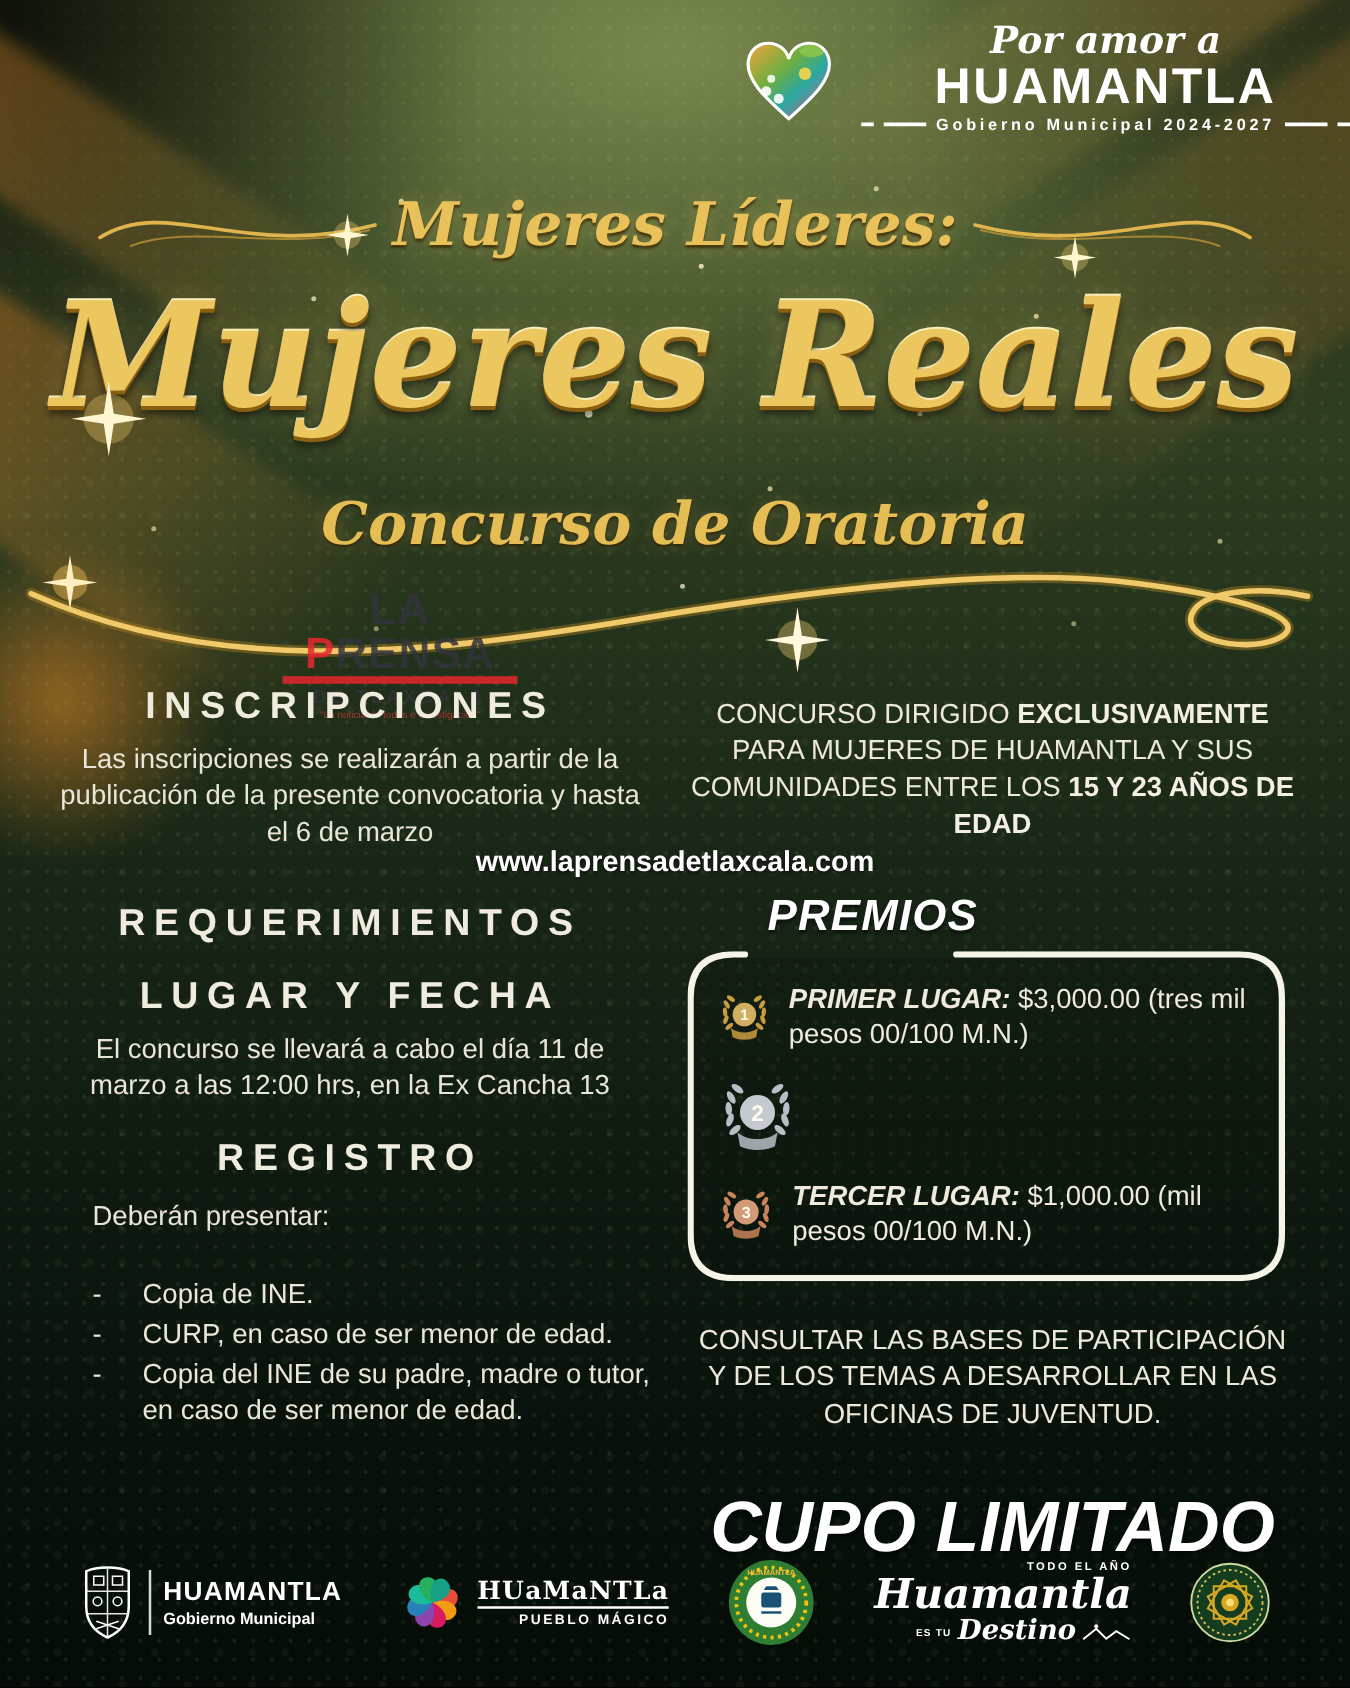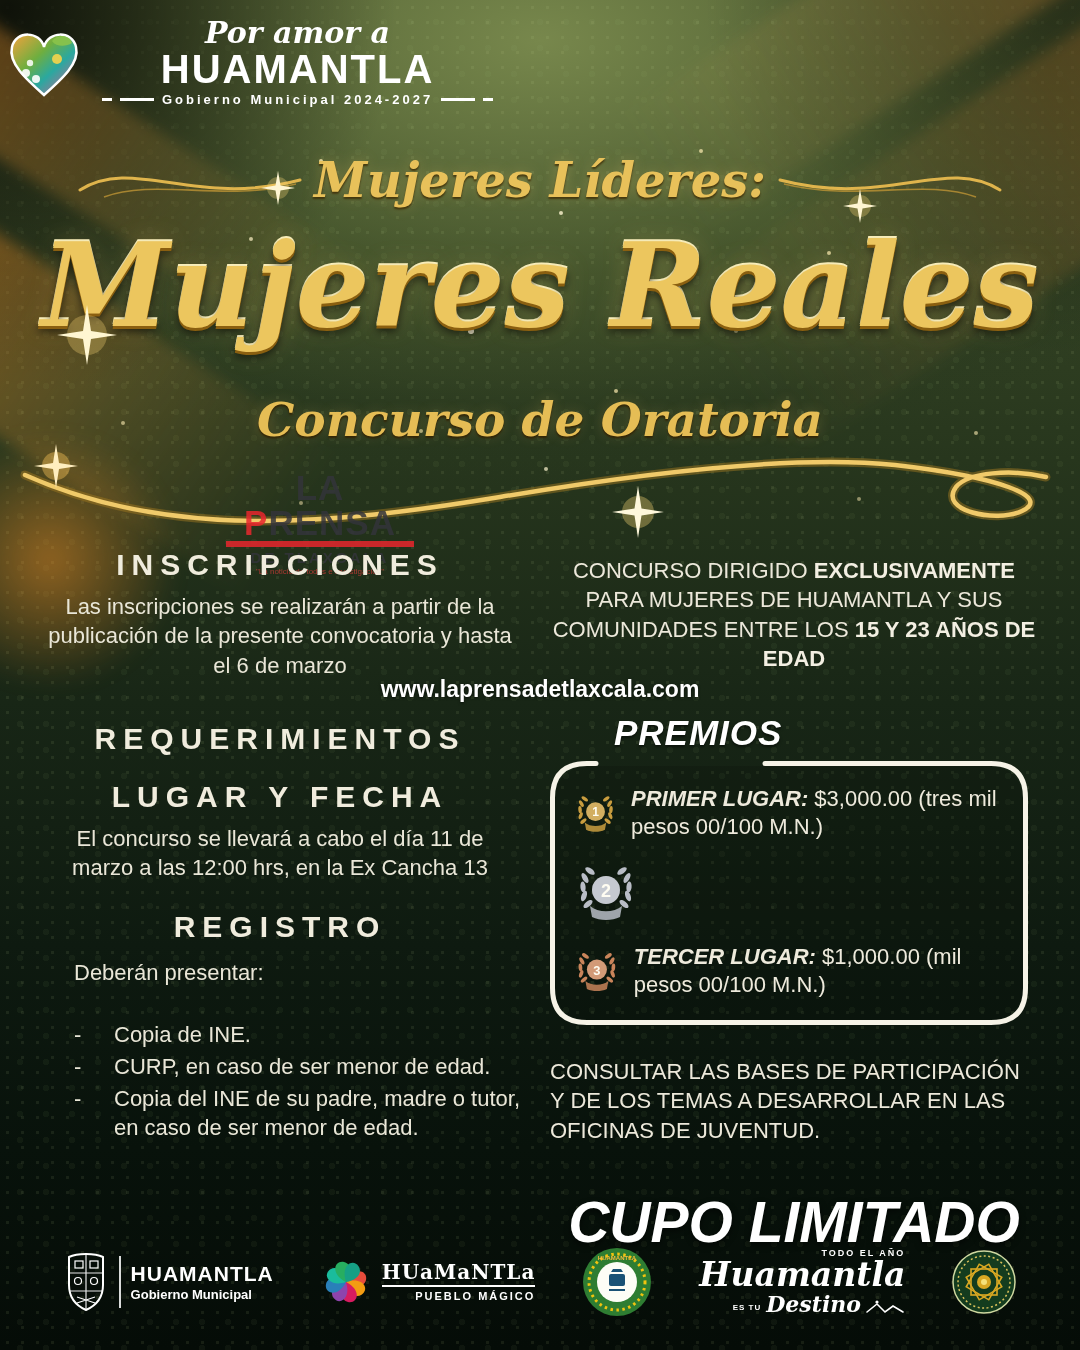--- a/index.html
+++ b/index.html
@@ -36,21 +36,21 @@
       905px 318px 0 1px rgba(255,238,180,.7), 640px 262px 0 1px rgba(255,246,200,.8),
       420px 430px 0 1px rgba(255,238,180,.6), 760px 422px 0 1px rgba(255,238,180,.6),
       975px 432px 0 1px rgba(255,238,180,.6), 122px 422px 0 1px rgba(255,238,180,.6),
       545px 468px 0 1px rgba(255,246,210,.7), 300px 502px 0 1px rgba(255,238,180,.5),
       858px 498px 0 1px rgba(255,238,180,.5), 470px 330px 0 2px rgba(255,248,220,.9),
       615px 390px 0 1px rgba(255,238,180,.7), 735px 330px 0 1px rgba(255,238,180,.6);
   }
   .star{position:absolute;pointer-events:none;}
 
   
-  .header{position:absolute;left:0;top:18px;width:1080px;display:flex;justify-content:flex-start;align-items:center;gap:14px;}
+  .header{position:absolute;left:0;top:18px;width:1080px;display:flex;justify-content:flex-end;align-items:center;gap:14px;}
   .header-text{text-align:center;}
   .por-amor{font-family:"DejaVu Serif",serif;font-style:italic;font-weight:bold;font-size:30px;color:#fff;line-height:1;}
   .city{font-size:40px;font-weight:800;letter-spacing:2px;color:#fff;line-height:1.05;}
   .term-row{display:flex;align-items:center;justify-content:center;gap:8px;margin-top:2px;}
   .term-dash{display:inline-block;width:34px;height:3px;background:#fff;}
   .term-dash.sm{width:10px;}
   .term{font-size:13px;font-weight:800;letter-spacing:3px;color:#fff;}
 
   
   .kicker-row{position:absolute;left:0;top:150px;width:1080px;display:flex;align-items:center;justify-content:center;gap:10px;}
@@ -92,21 +92,21 @@
   .eligibility{margin:0;text-align:center;font-size:22px;line-height:1.33;color:#ece8da;}
   .eligibility b{font-weight:800;color:#f3efe2;}
   .premios-label{margin:40px 0 8px 64px;font-size:35px;font-style:italic;font-weight:800;color:#fff;letter-spacing:1px;
     text-shadow:0 2px 3px rgba(0,0,0,.5);width:fit-content;}
   .prize-box{position:relative;width:478px;height:264px;}
   .prize-border{position:absolute;left:0;top:0;}
   .prize-rows{position:absolute;inset:0;display:flex;flex-direction:column;justify-content:space-between;padding:20px 18px 22px 24px;box-sizing:border-box;}
   .prize-row{display:flex;align-items:center;gap:14px;}
   .prize-text{font-size:22px;line-height:1.28;color:#eeeadc;}
   .prize-text b{font-weight:800;font-style:italic;}
-  .bases{margin:32px 0 0;font-size:22px;line-height:1.33;color:#ece8da;}
+  .bases{margin:32px 0 0;text-align:center;font-size:22px;line-height:1.33;color:#ece8da;}
   .cupo{margin-top:44px;text-align:center;font-size:57px;font-style:italic;font-weight:800;color:#fff;letter-spacing:0px;
     text-shadow:0 3px 6px rgba(0,0,0,.55);white-space:nowrap;}
 
   
   .footer{position:absolute;left:0;top:1246px;width:1080px;display:flex;align-items:center;justify-content:center;gap:46px;}
   .f-group{display:flex;align-items:center;gap:10px;}
   .f-sep{width:2px;height:52px;background:rgba(255,255,255,.85);}
   .f-name{font-size:21px;font-weight:800;color:#fff;letter-spacing:1px;line-height:1;}
   .f-sub{font-size:13px;font-weight:600;color:#fff;margin-top:3px;}
   .pm-name{font-family:"DejaVu Serif",serif;font-size:20px;font-weight:bold;color:#fff;letter-spacing:1px;line-height:1;

